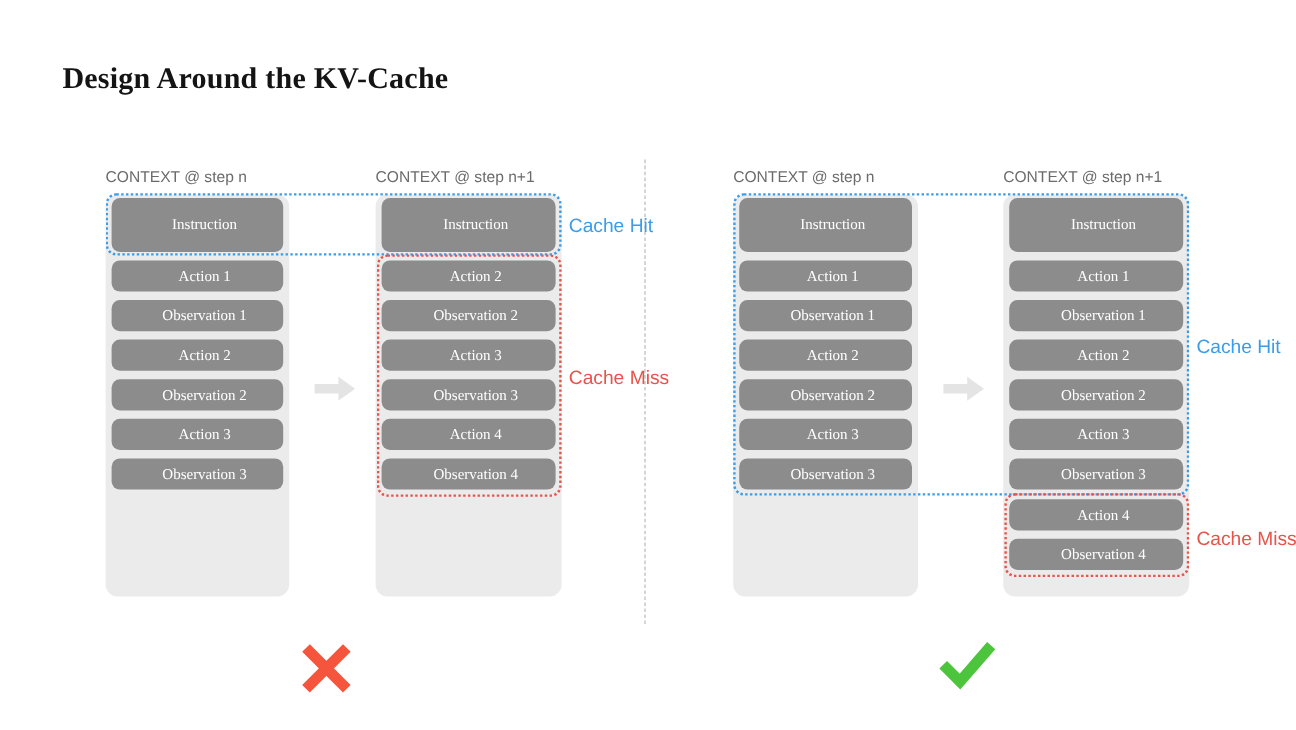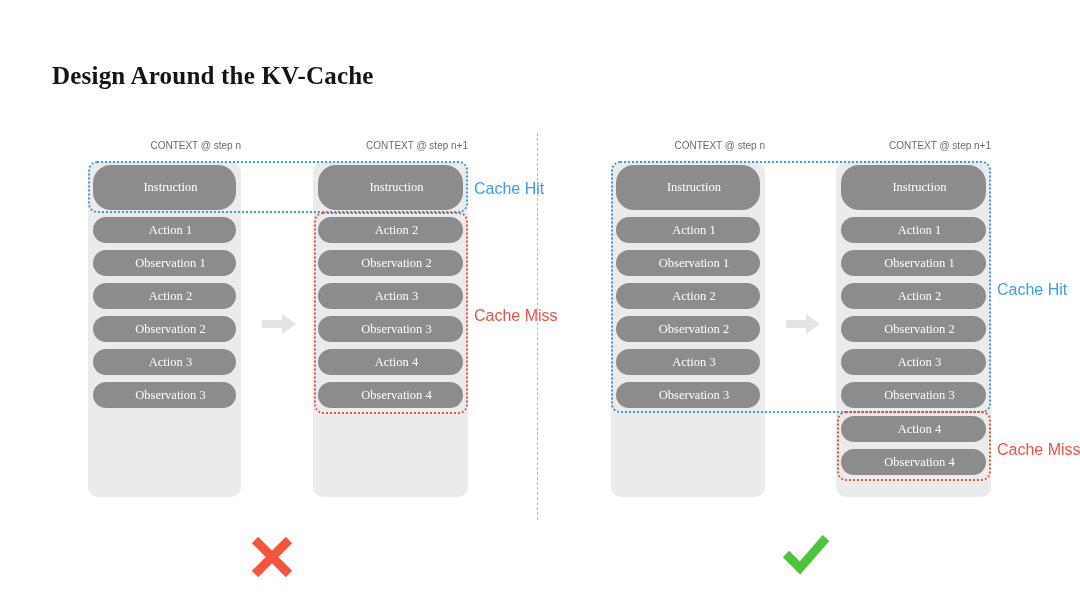--- a/index.html
+++ b/index.html
@@ -4,37 +4,37 @@
 <style>
   html,body{margin:0;padding:0;}
   body{
     width:1080px;height:608px;background:#fff;
     font-family:"Liberation Sans", sans-serif;
     overflow:hidden;position:relative;
   }
   .slide{position:absolute;inset:0;}
 
   .title{
-    position:absolute;left:52px;top:62px;
+    position:absolute;left:52px;top:52px;
     font-family:"Liberation Serif", serif;
     font-weight:bold;font-size:25px;color:#141414;
     letter-spacing:.2px;white-space:nowrap;
   }
 
   
   .panel{
     position:absolute;background:#ebebeb;border-radius:10px;
   }
   .col-head{
-    position:absolute;font-size:10px;color:#6b6b6b;
-    text-align:right;white-space:nowrap;
+    position:absolute;font-size:13px;color:#6b6b6b;
+    text-align:left;white-space:nowrap;
     font-family:"Liberation Sans", sans-serif;
   }
   .pill{
-    position:absolute;background:#8c8c8c;border-radius:18px;
+    position:absolute;background:#8c8c8c;border-radius:7px;
     color:#ffffff;font-family:"Liberation Serif", serif;
     font-size:12.5px;display:flex;align-items:center;justify-content:center;
     box-sizing:border-box;
     padding-left:12px;
   }
 
   
   .dotbox{position:absolute;box-sizing:border-box;border-radius:9px;}
   .dotbox.hit{border:2.5px dotted #3b9ce8;}
   .dotbox.miss{border:2.5px dotted #e8534a;}

